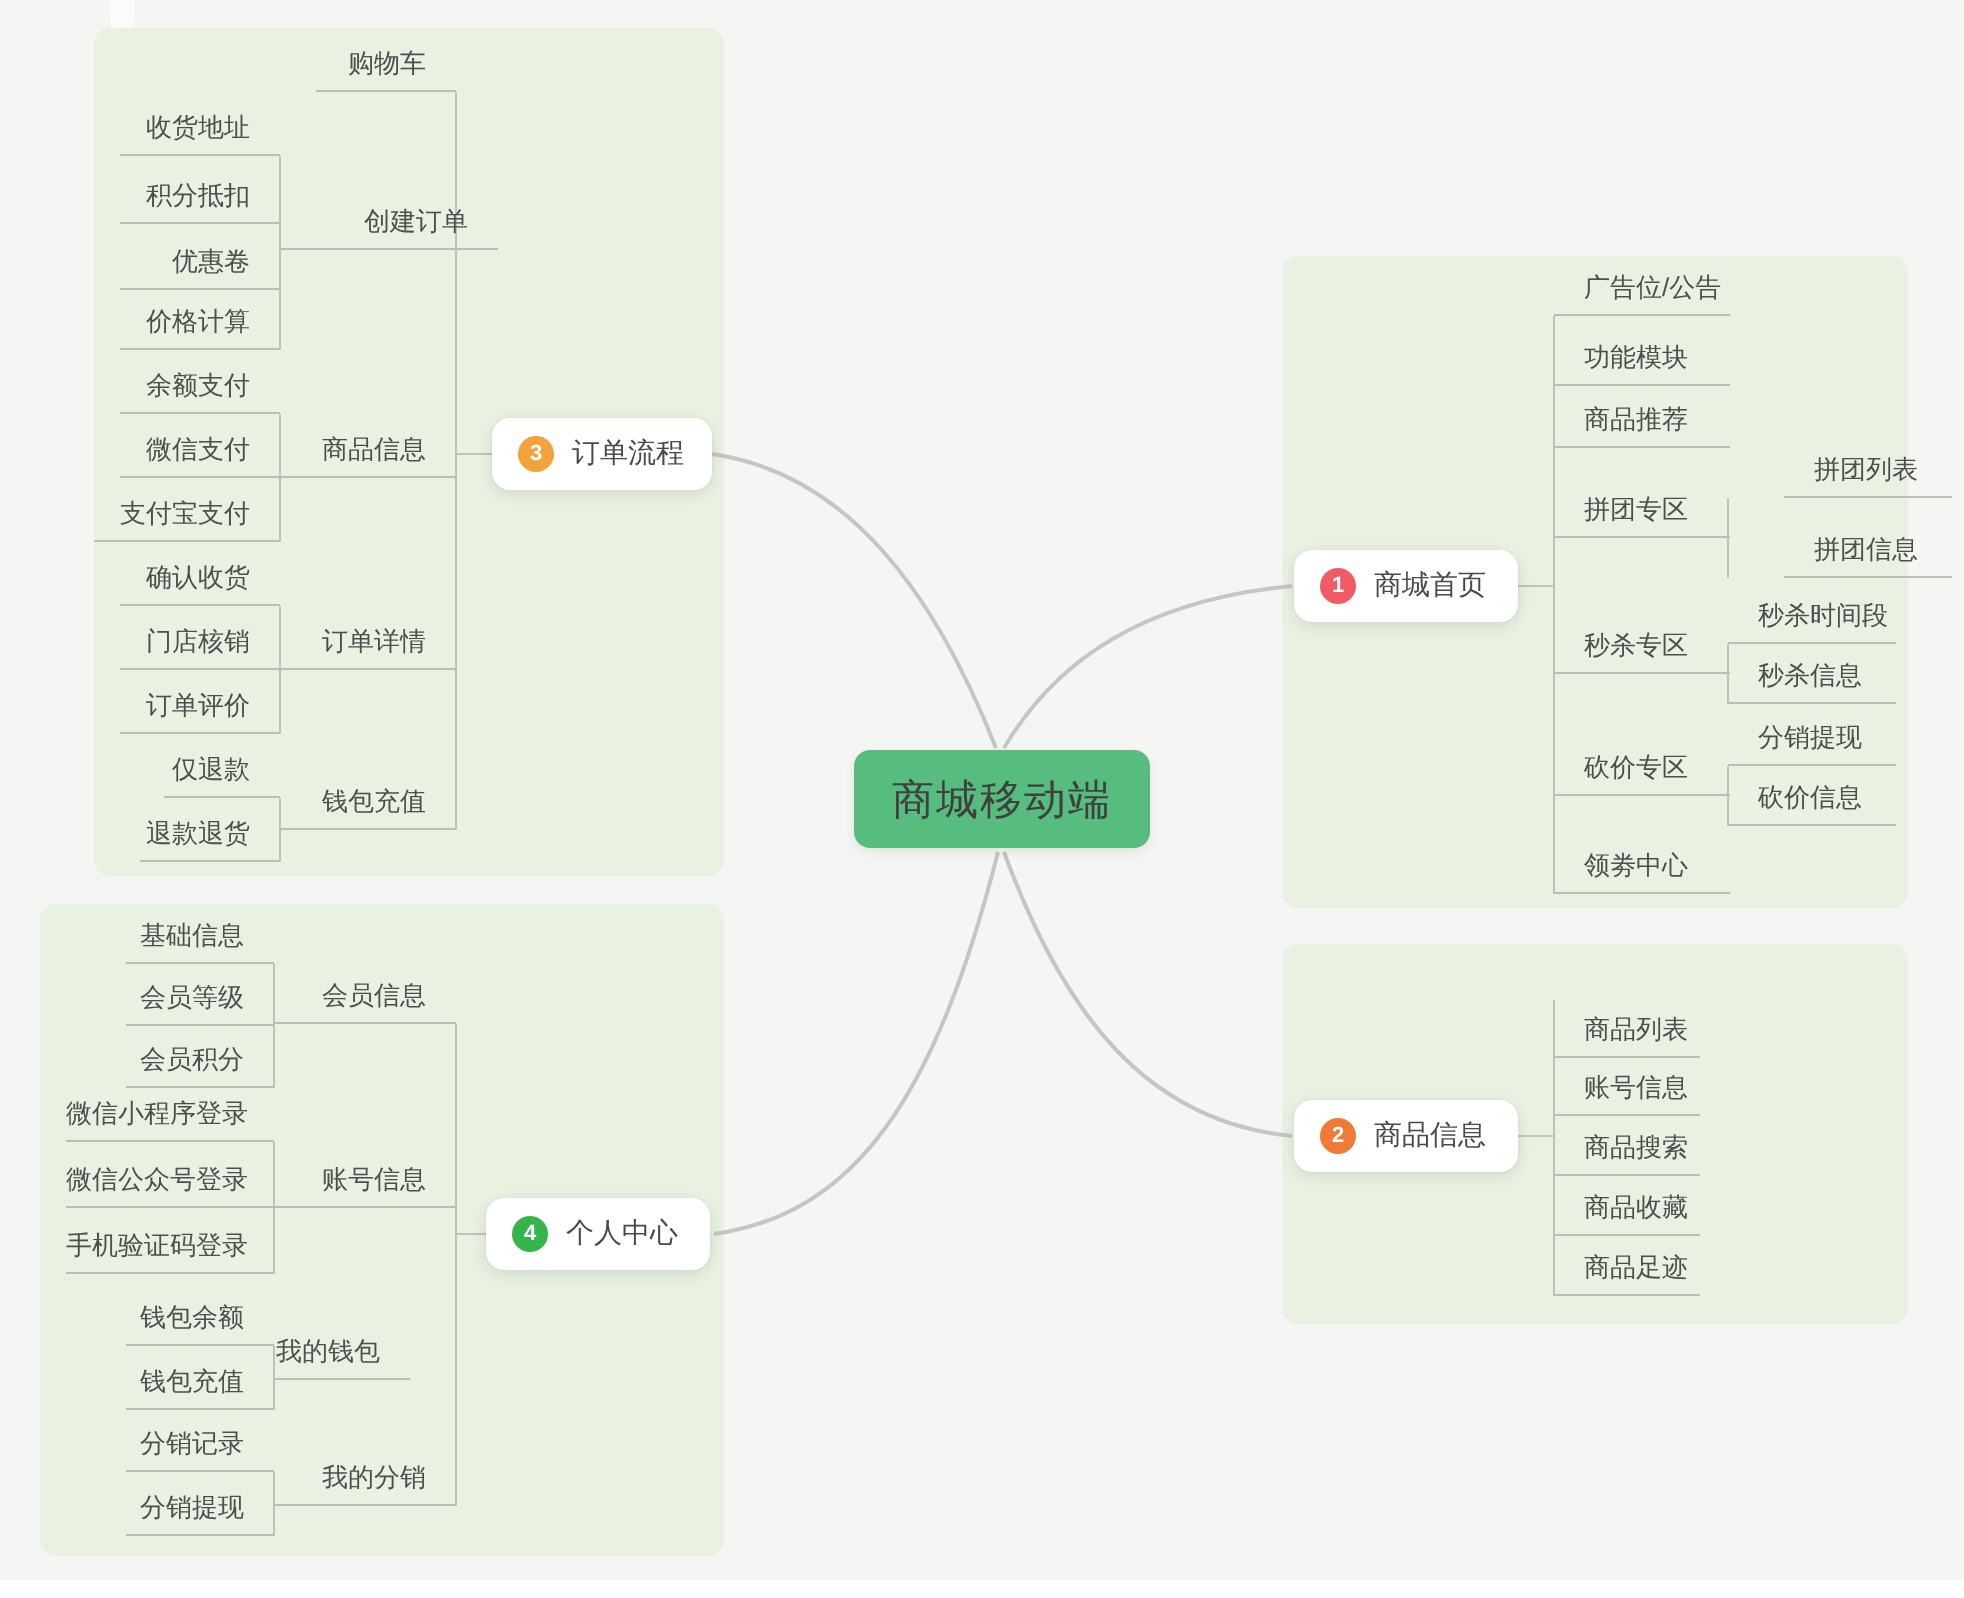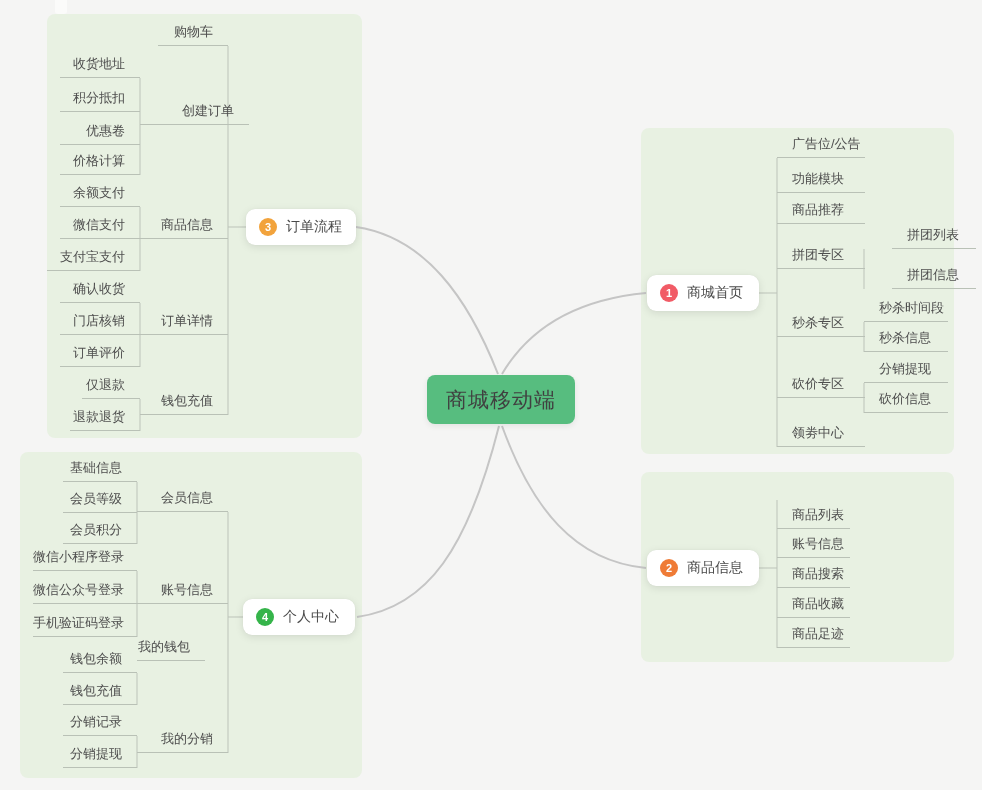--- a/index.html
+++ b/index.html
@@ -87,21 +87,21 @@
   <div class="leaf ll" style="left:70px;top:408px;width:70px">退款退货</div>
 
   <div class="leaf ll" style="left:137px;top:489px;width:91px">会员信息</div>
   <div class="leaf ll" style="left:63px;top:459px;width:74px">基础信息</div>
   <div class="leaf ll" style="left:63px;top:490px;width:74px">会员等级</div>
   <div class="leaf ll" style="left:63px;top:521px;width:74px">会员积分</div>
   <div class="leaf ll" style="left:137px;top:581px;width:91px">账号信息</div>
   <div class="leaf ll" style="left:33px;top:548px;width:104px">微信小程序登录</div>
   <div class="leaf ll" style="left:33px;top:581px;width:104px">微信公众号登录</div>
   <div class="leaf ll" style="left:33px;top:614px;width:104px">手机验证码登录</div>
-  <div class="leaf ll" style="left:137px;top:638px;width:68px">我的钱包</div>
+  <div class="leaf ll" style="left:137px;top:667px;width:68px">我的钱包</div>
   <div class="leaf ll" style="left:63px;top:650px;width:74px">钱包余额</div>
   <div class="leaf ll" style="left:63px;top:682px;width:74px">钱包充值</div>
   <div class="leaf ll" style="left:137px;top:730px;width:91px">我的分销</div>
   <div class="leaf ll" style="left:63px;top:713px;width:74px">分销记录</div>
   <div class="leaf ll" style="left:63px;top:745px;width:74px">分销提现</div>
 
   <div class="leaf lr" style="left:777px;top:135px;width:88px">广告位/公告</div>
   <div class="leaf lr" style="left:777px;top:170px;width:88px">功能模块</div>
   <div class="leaf lr" style="left:777px;top:201px;width:88px">商品推荐</div>
   <div class="leaf lr" style="left:777px;top:246px;width:88px">拼团专区</div>

